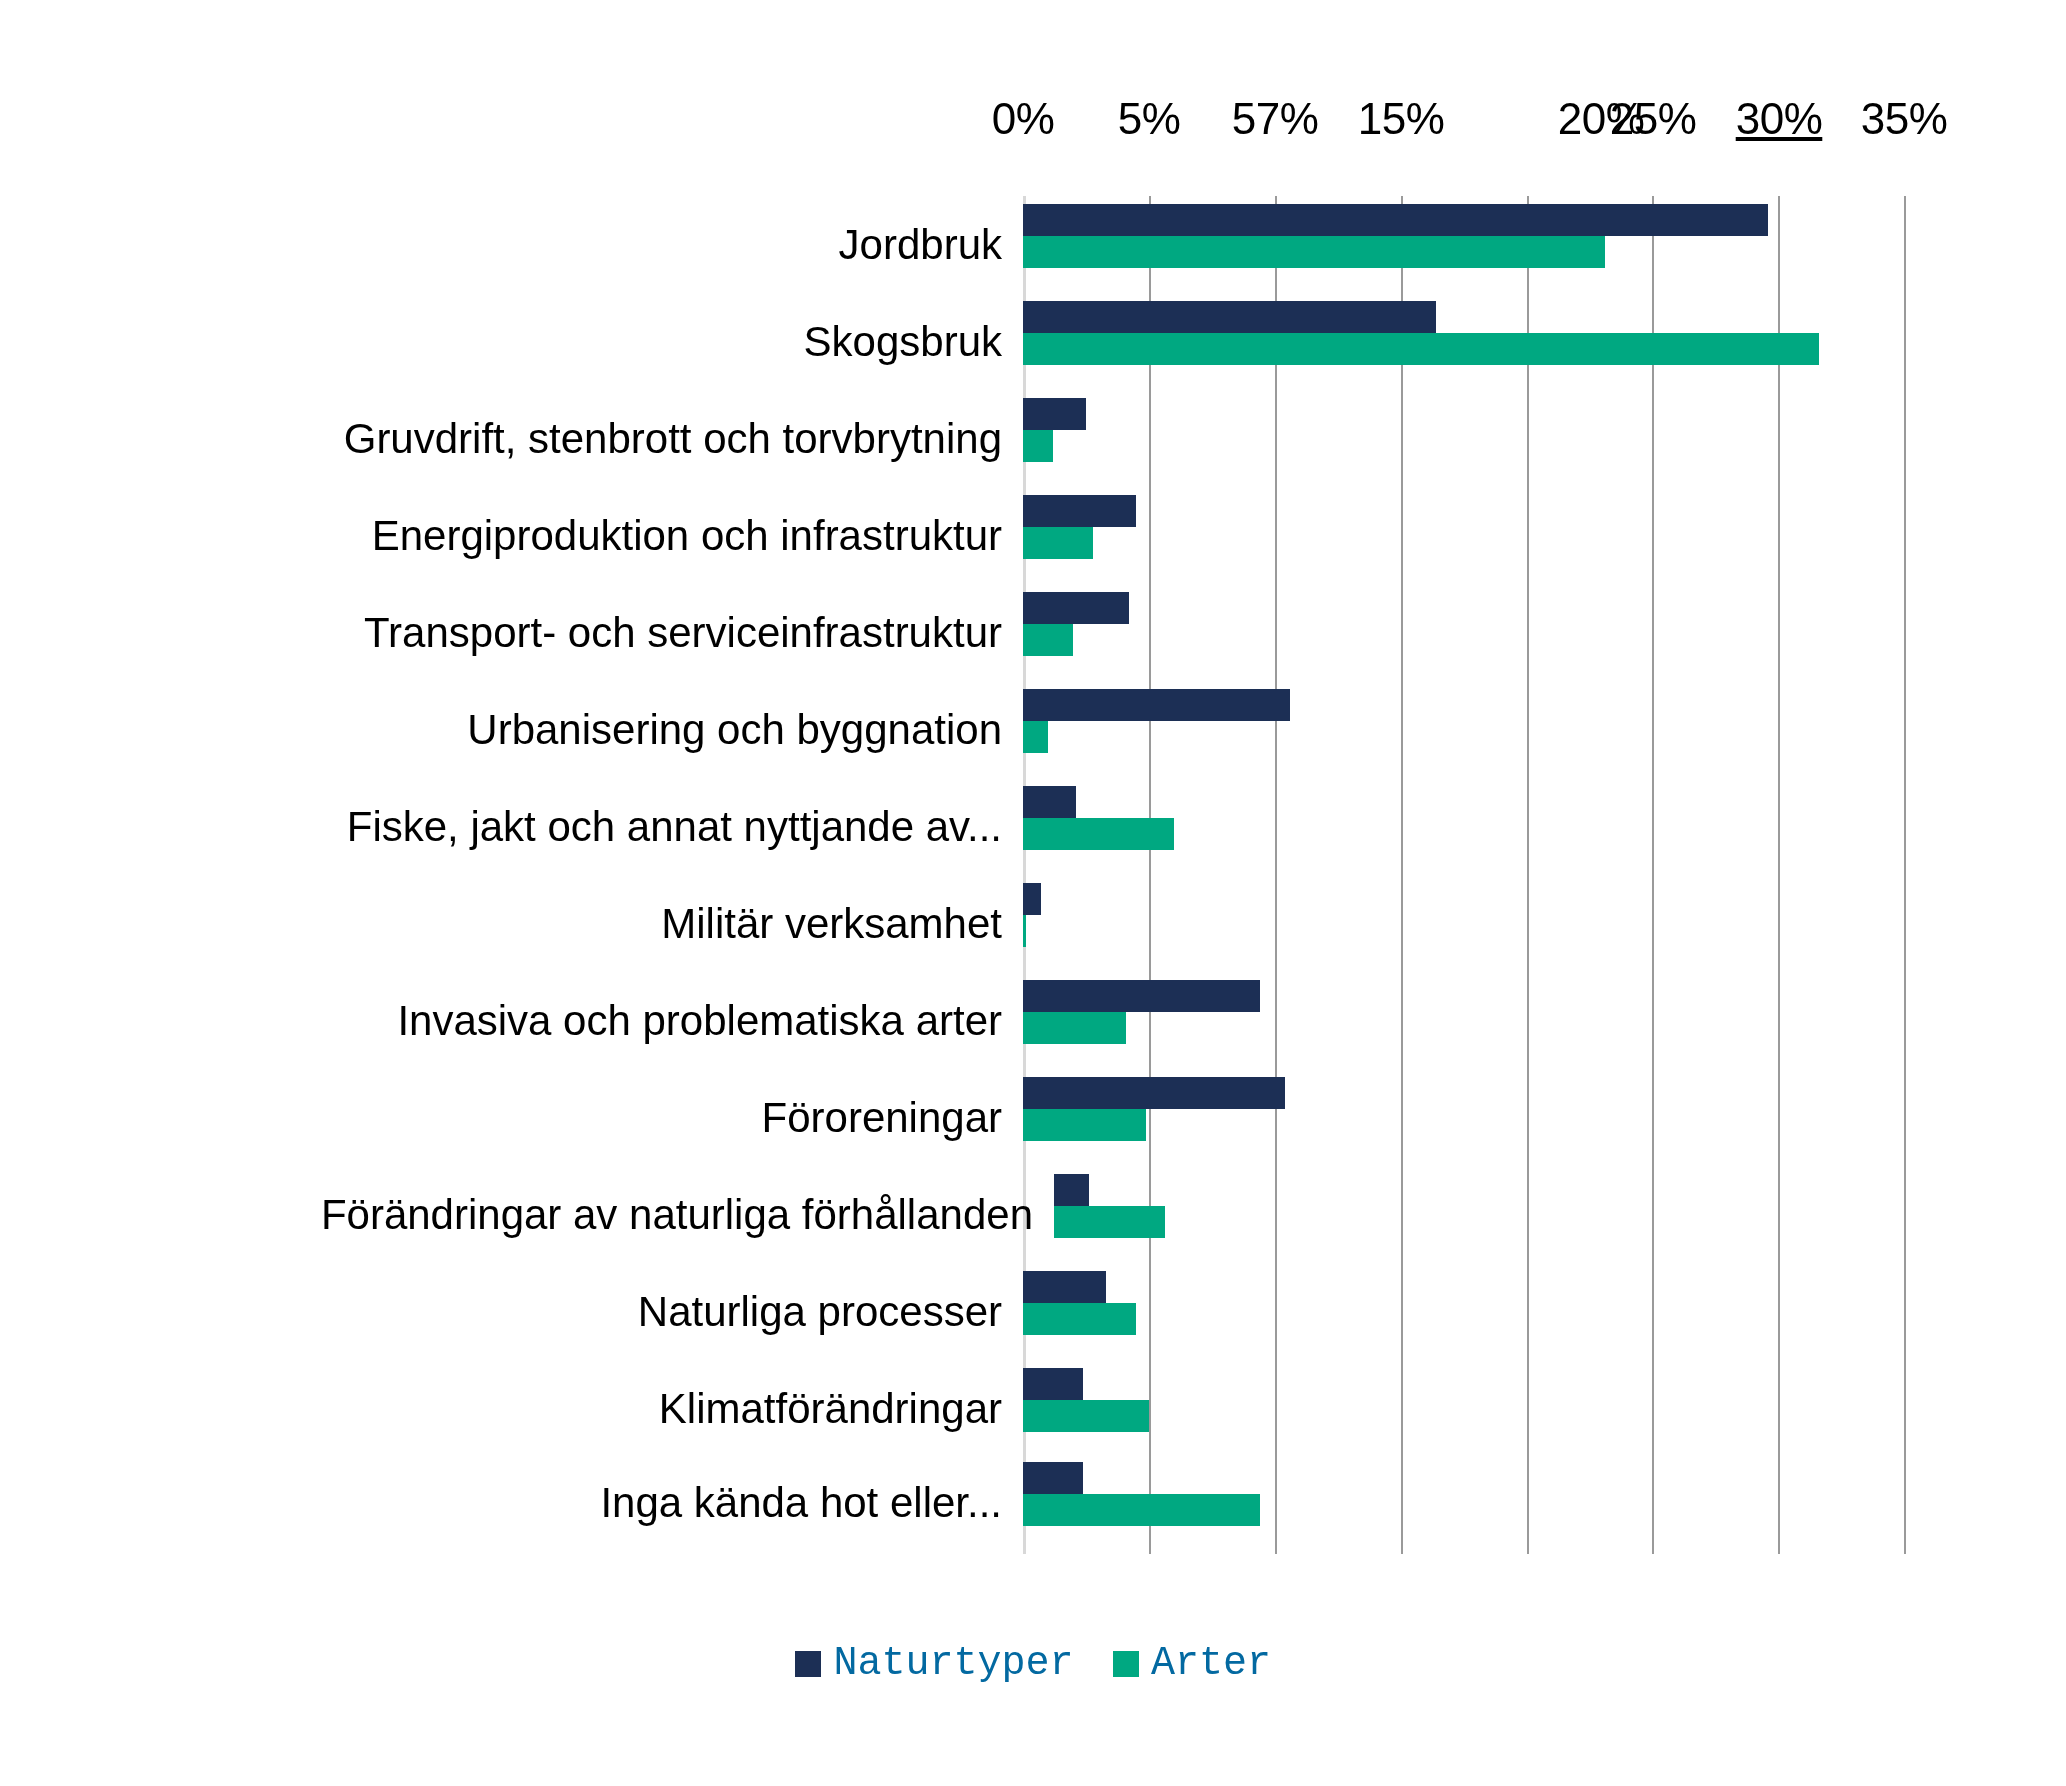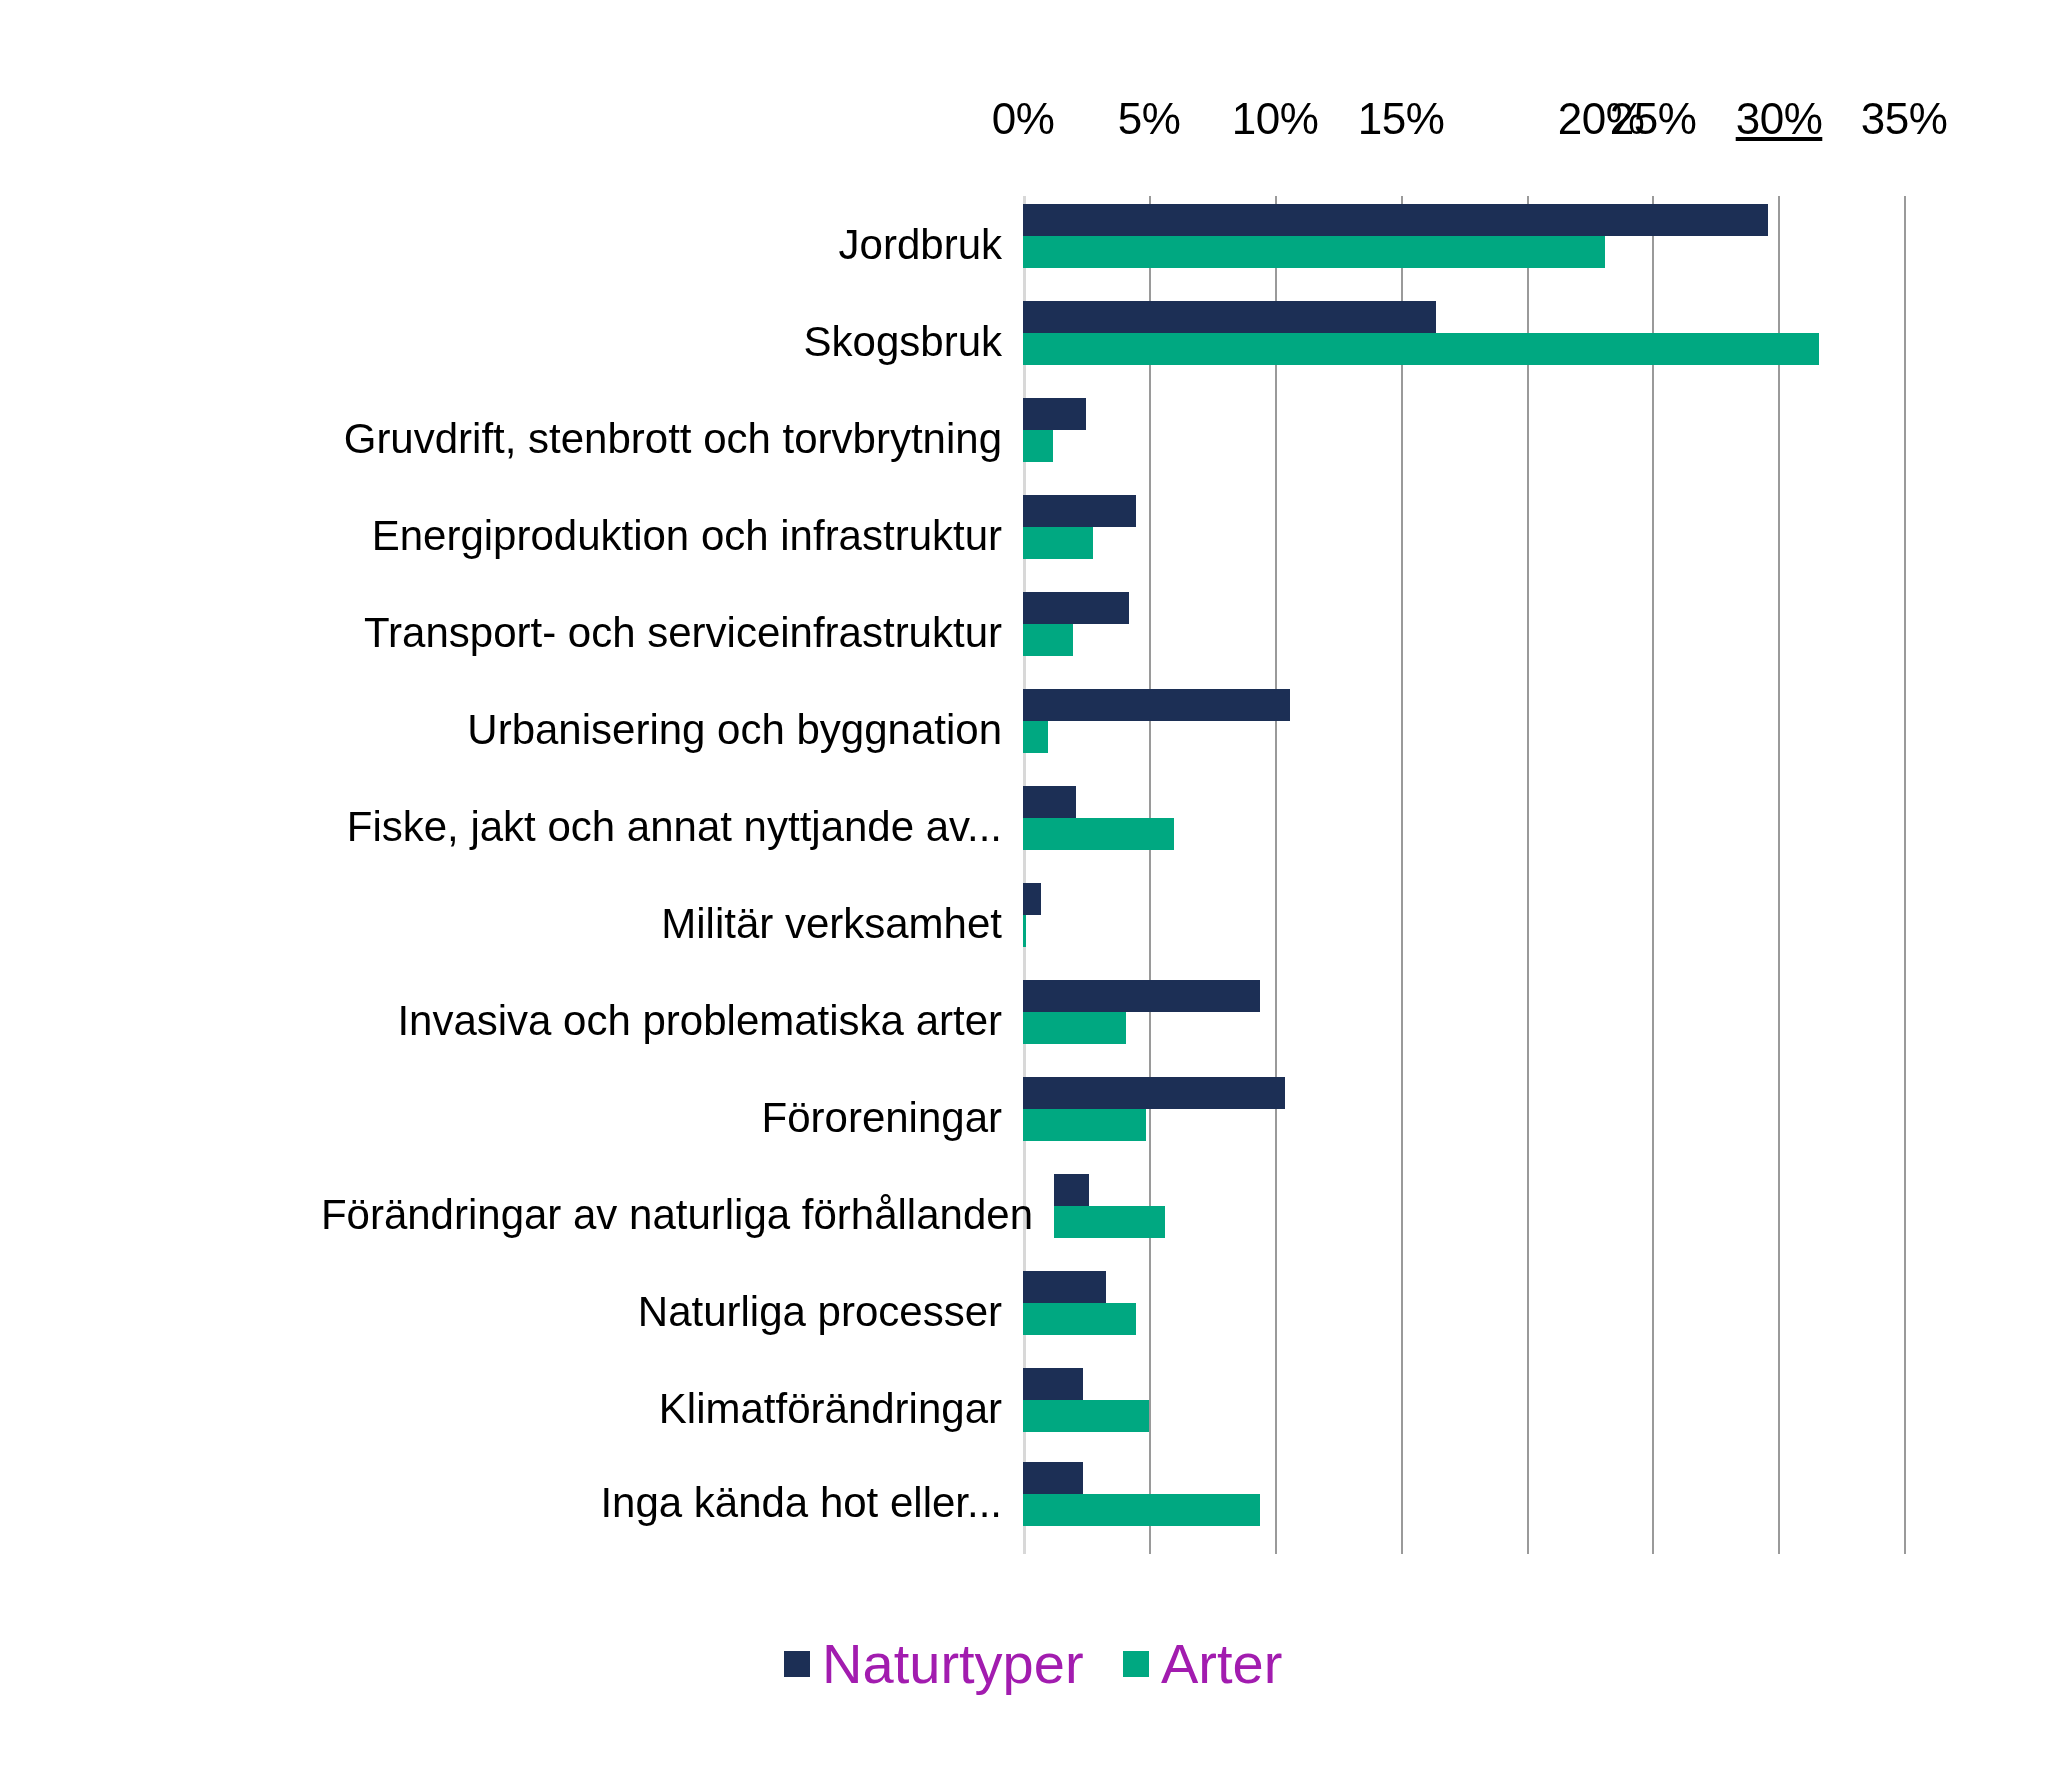--- a/index.html
+++ b/index.html
@@ -120,35 +120,36 @@
     flex-direction: row;
     align-items: center;
     gap: 12.4px;
   }
   .legend-swatch {
     width: 26px;
     height: 26px;
     flex: 0 0 auto;
   }
   .legend-label {
-    font-size: 56px;
+    font-size: 40px;
     line-height: 52px;
     white-space: nowrap;
-    color: #a21caf;
+    color: #0369a1;
+    font-family: Liberation Mono, monospace;
   }
 </style>
 </head>
 <body>
 
 <div id="chart-root">
 
   <div id="x-axis-labels">
       <span class="x-tick-label" style="left: 1023px;">0%</span>
       <span class="x-tick-label" style="left: 1149px;">5%</span>
-      <span class="x-tick-label" style="left: 1275px;">10%</span>
+      <span class="x-tick-label" style="left: 1275px;">57%</span>
       <span class="x-tick-label" style="left: 1401px;">15%</span>
       <span class="x-tick-label" style="left: 1601px;">20%</span>
       <span class="x-tick-label" style="left: 1653px;">25%</span>
       <span class="x-tick-label" style="left: 1779px; text-decoration: underline;">30%</span>
       <span class="x-tick-label" style="left: 1904px;">35%</span>
     </div>
 
   <div id="plot-area">
       <div class="gridline zero-line" style="left: 0px;"></div>
       <div class="gridline" style="left: 126px;"></div>

